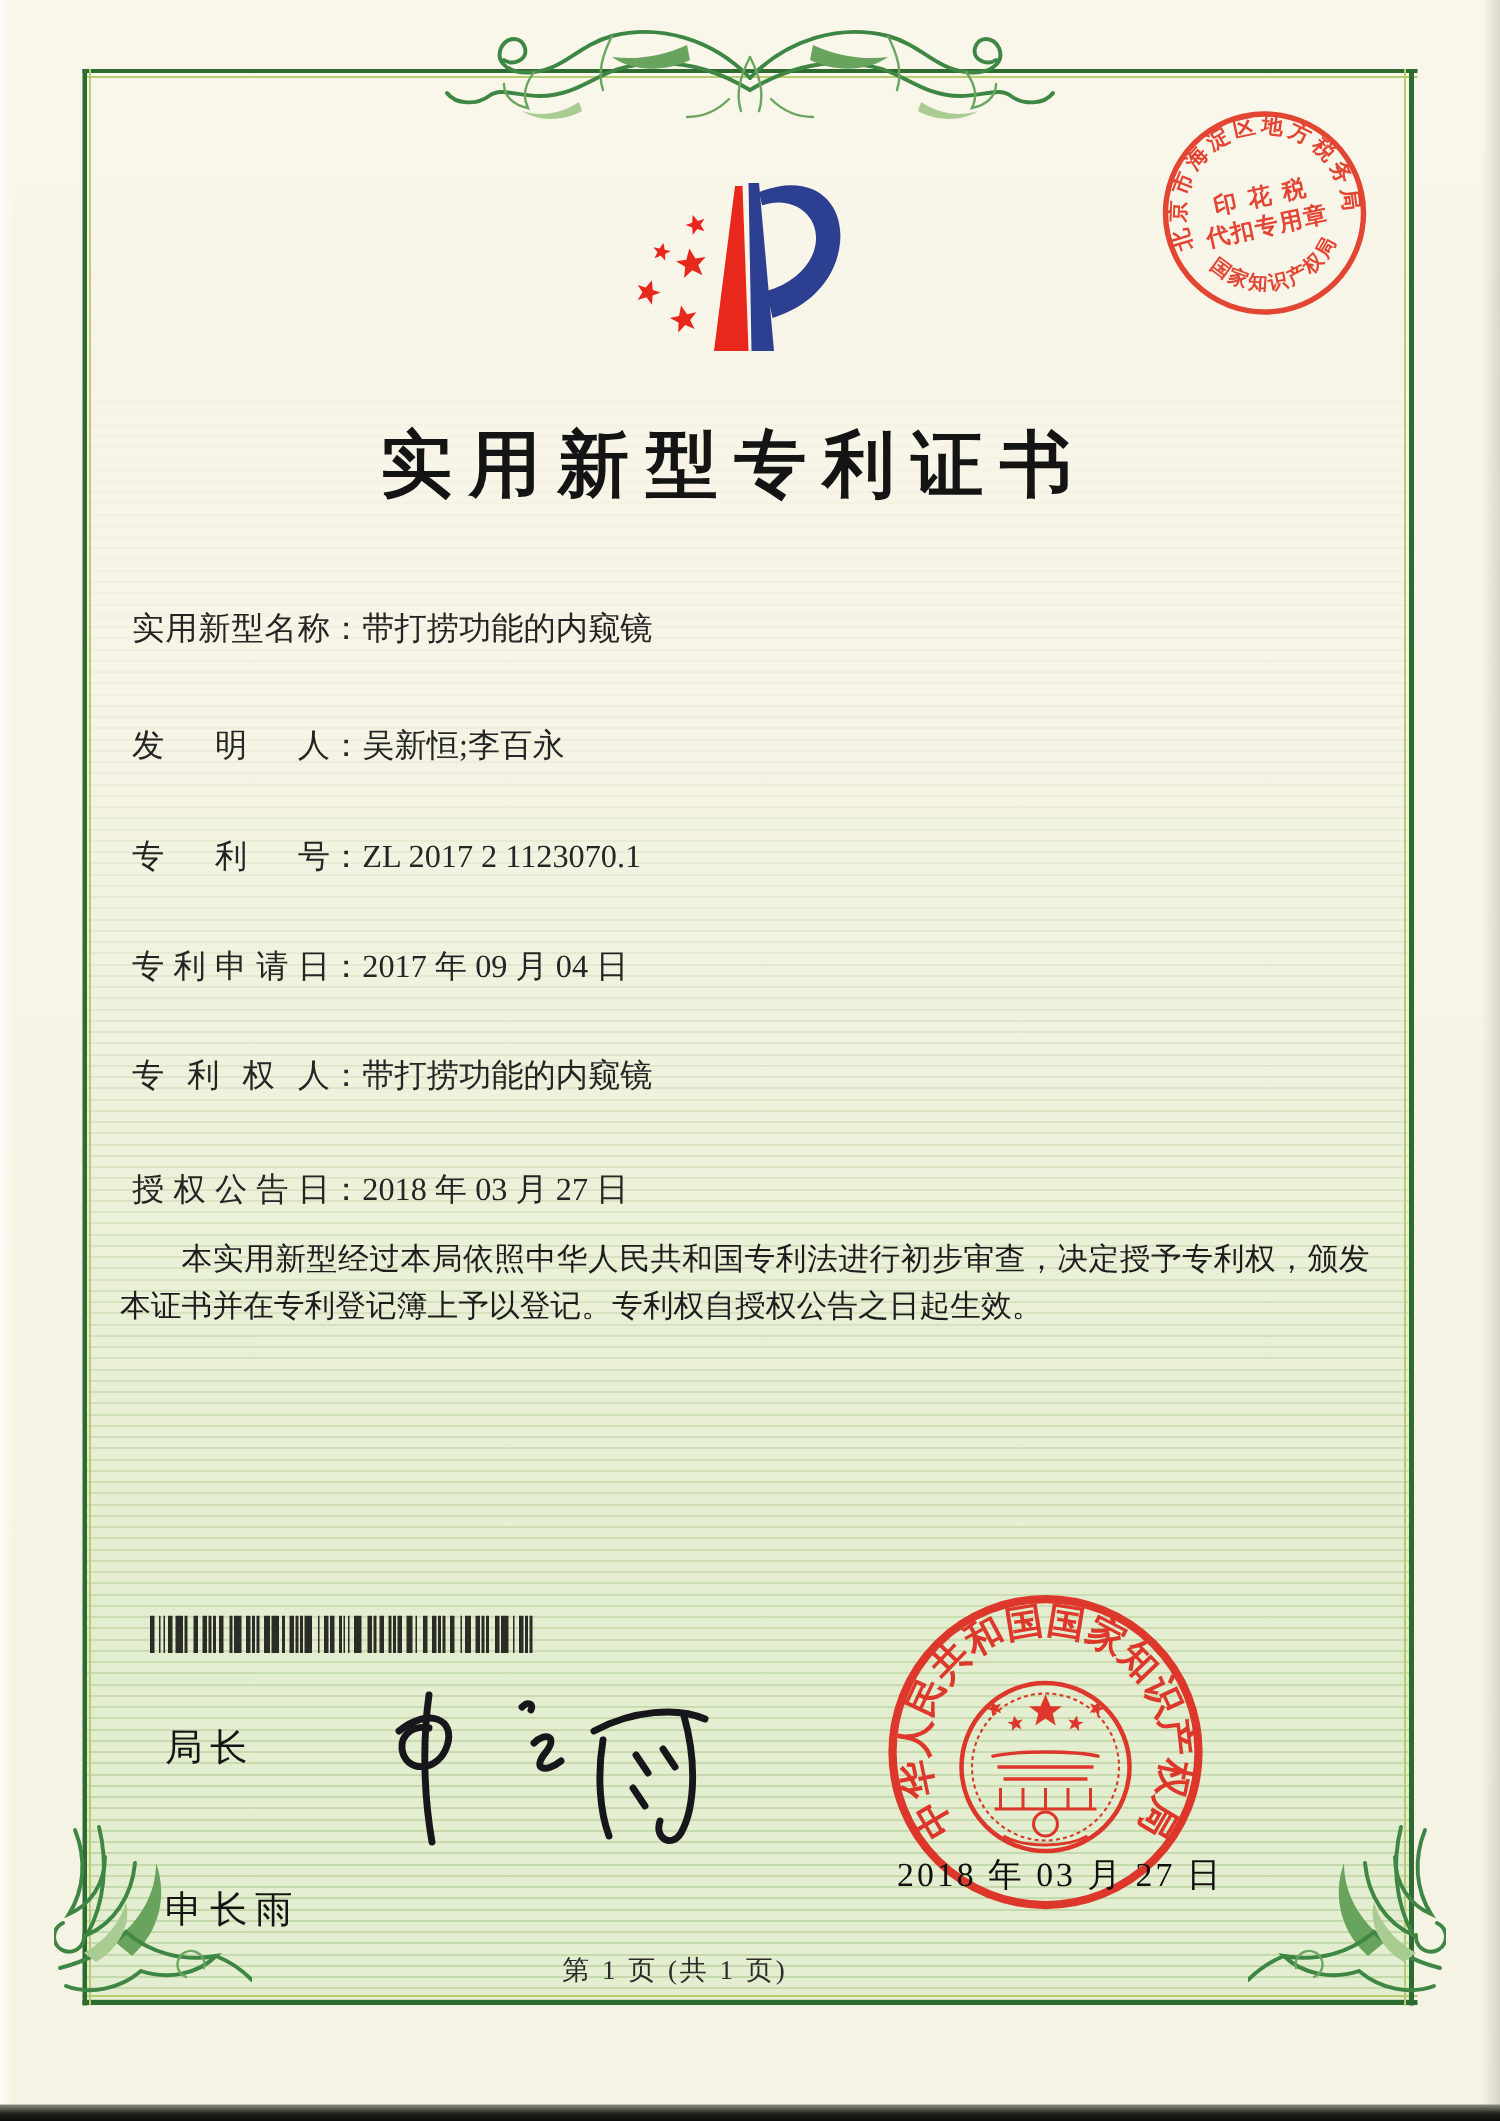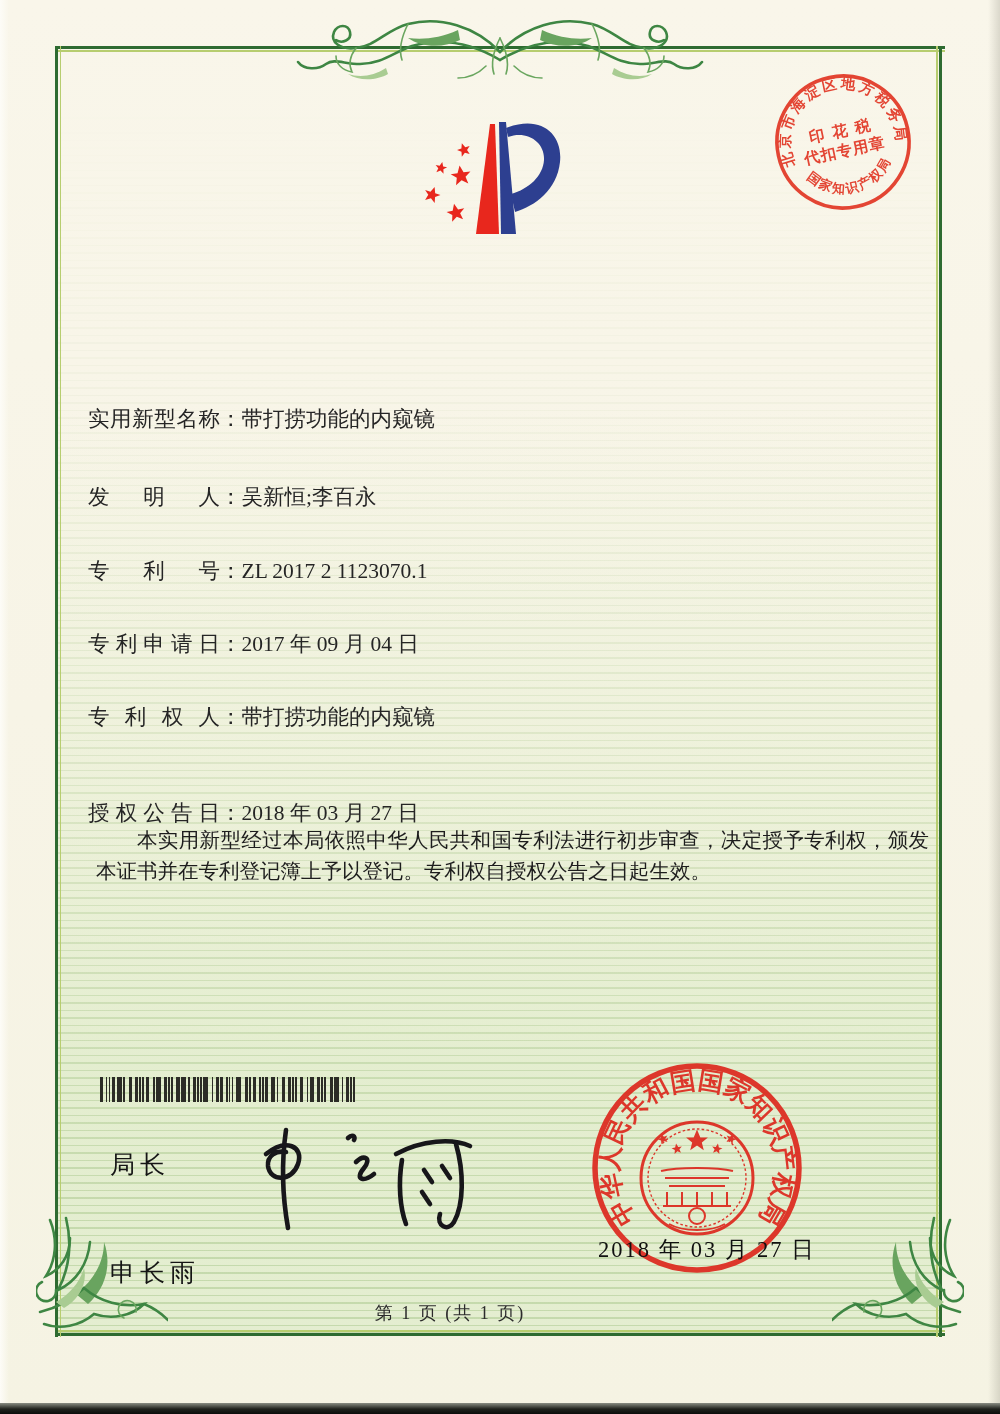--- a/index.html
+++ b/index.html
@@ -31,23 +31,23 @@
   .orn .leaf{fill:#69a45f;stroke:none;}
   .orn .leaf2{fill:#a9cc92;stroke:none;}
 
   .cert-no{left:84px;top:134px;font-size:22px;letter-spacing:4px;color:#3a3a3a;}
   .logo{left:423px;top:112px;}
   .title{left:0;top:278px;width:968px;text-align:center;font-size:48px;font-weight:bold;
          letter-spacing:11px;text-indent:11px;color:#141414;}
 
   .row{left:88px;font-size:21.5px;color:#252525;white-space:nowrap;}
   .flabel{display:inline-block;width:132px;text-align:justify;text-align-last:justify;}
-  .r0{top:404px;} .r1{top:482px;} .r2{top:556px;} .r3{top:629px;} .r4{top:702px;} .r5{top:778px;margin-top:20px;}
-
-  .paras{left:96px;top:825px;width:833px;font-size:20.5px;line-height:30.6px;color:#1d1d1d;text-align:justify;}
+  .r0{top:404px;} .r1{top:482px;} .r2{top:556px;} .r3{top:629px;} .r4{top:702px;} .r5{top:778px;}
+
+  .paras{left:80px;top:825px;width:833px;font-size:20.5px;line-height:30.6px;color:#1d1d1d;text-align:justify;}
   .paras p{margin:0;text-indent:2em;}
 
   .barcode{left:100px;top:1077px;width:262px;height:25px;white-space:nowrap;overflow:hidden;}
   .barcode i{display:inline-block;height:100%;background:#2c2c27;vertical-align:top;}
 
   .signer{font-family:"Liberation Sans","DejaVu Sans",sans-serif;color:#151515;letter-spacing:5px;font-size:25px;}
   .signer-title{left:110px;top:1148px;text-align:center;}
   .signer-name{left:110px;top:1256px;}
   .signature{left:252px;top:1124px;}
   .signature path{stroke:#17161a;stroke-width:4.6;fill:none;stroke-linecap:round;stroke-linejoin:round;}
@@ -115,20 +115,21 @@
     <path d="M83,16 C118,2 140,22 137,50 C134,78 112,94 92,100 L88,82 C106,77 120,64 121,48 C122,30 104,18 85,25 Z" fill="#2d3f90"></path>
     <g fill="#e8271d">
       <use href="#st" transform="translate(41,38) scale(0.7) rotate(-18)"></use>
       <use href="#st" transform="translate(18,56) scale(0.62) rotate(12)"></use>
       <use href="#st" transform="translate(38,64) scale(1.05) rotate(-8)"></use>
       <use href="#st" transform="translate(9,83) scale(0.85) rotate(18)"></use>
       <use href="#st" transform="translate(33,101) scale(0.95) rotate(-12)"></use>
     </g>
   </svg>
 
+  <div class="abs title">实用新型专利证书</div>
 
   <div class="abs row r0">
     <span class="flabel">实用新型名称</span><span>：</span><span>带打捞功能的内窥镜</span>
   </div>
   <div class="abs row r1">
     <span class="flabel">发明人</span><span>：</span><span>吴新恒;李百永</span>
   </div>
   <div class="abs row r2">
     <span class="flabel">专利号</span><span>：</span><span>ZL 2017 2 1123070.1</span>
   </div>

